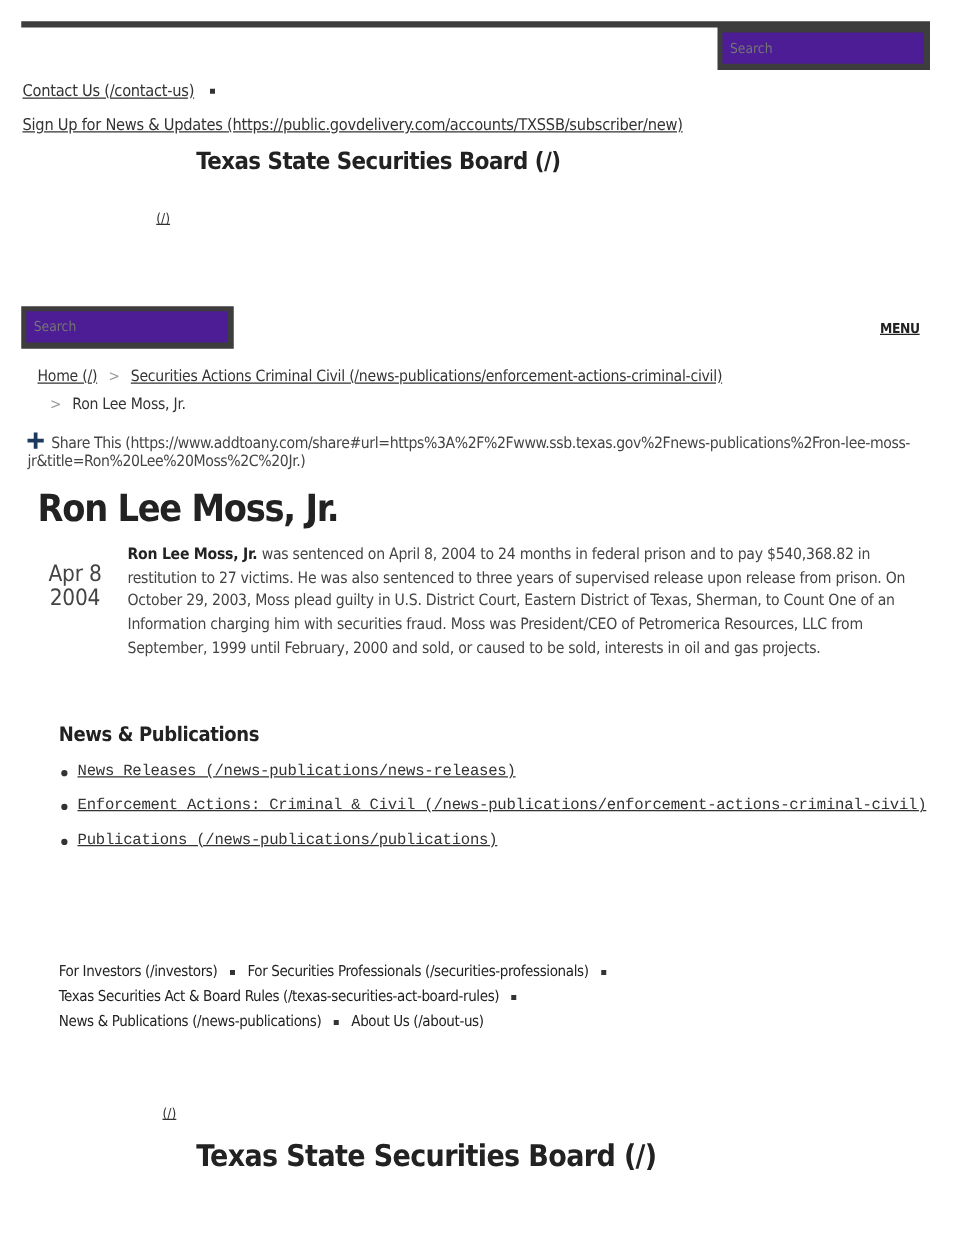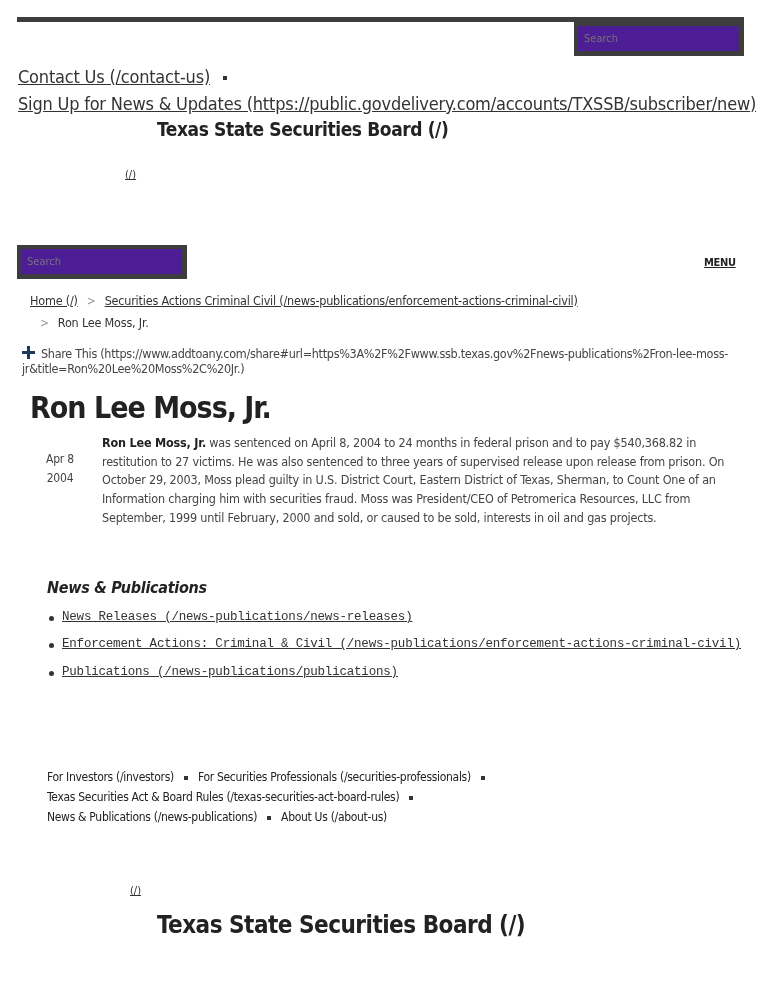--- a/index.html
+++ b/index.html
@@ -20,21 +20,21 @@
   .search-top input, .search-mid input {
     width: 100%; height: 100%; box-sizing: border-box; border: none; outline: none;
     background: #4c1d95; font-size: 11px; color: #888; padding: 0 6px;
     font-family: "DejaVu Sans Condensed", "DejaVu Sans", sans-serif;
   }
   .search-mid {
     left: 17px; top: 245px; width: 170px; height: 34px;
     background: #3d3d3d; box-sizing: border-box; padding: 4px 5px 5px 4px;
   }
 
-  .util-link { font-size: 18px; letter-spacing: -0.2px; }
+  .util-link { font-size: 13px; letter-spacing: -0.2px; }
   .contact { left: 18px; top: 66px; }
   .bullet-sq { display: inline-block; width: 4px; height: 4px; background: #333; vertical-align: middle; margin-left: 13px; }
   .signup { left: 18px; top: 93px; }
 
   .site-title { left: 157px; top: 118px; font-size: 19px; font-weight: bold; color: #222; letter-spacing: -0.4px; }
   .logo-link-top { left: 125px; top: 168px; font-size: 11px; }
 
   .menu-link { left: 680px; top: 256px; font-size: 11px; font-weight: bold; color: #222; letter-spacing: -0.3px; padding-left: 24px; }
 
   .breadcrumb { left: 30px; top: 290px; font-size: 12.5px; letter-spacing: -0.2px; line-height: 21px; width: 720px; }
@@ -43,24 +43,24 @@
   .crumb-current { color: #333; }
 
   .share { left: 22px; top: 346px; font-size: 12.5px; width: 720px; line-height: 15px; letter-spacing: -0.3px; color: #444; }
   .plus-icon { display: inline-block; position: relative; width: 13px; height: 13px; margin-right: 6px; vertical-align: -1px; }
   .plus-icon::before { content: ""; position: absolute; left: 0; top: 5px; width: 13px; height: 3px; background: #1d3a5c; }
   .plus-icon::after { content: ""; position: absolute; left: 5px; top: 0; width: 3px; height: 13px; background: #1d3a5c; }
 
   .page-title { left: 30px; top: 390px; font-size: 30px; font-weight: bold; color: #222; letter-spacing: -1px; margin: 0; }
 
   .article { left: 30px; top: 434px; width: 705px; font-size: 12.5px; line-height: 18.7px; letter-spacing: -0.2px; color: #444; }
-  .date-box { float: left; width: 60px; margin-top: 16px; text-align: center; line-height: 19px; color: #444; margin-right: 12px; font-size: 12px; }
+  .date-box { float: left; width: 60px; margin-top: 16px; text-align: center; line-height: 19px; color: #444; margin-right: 12px; font-size: 18px; }
   .article b { color: #222; }
 
-  .news-heading { left: 47px; top: 578px; font-size: 16px; font-weight: bold; color: #222; letter-spacing: -0.3px; margin: 0; font-style: italic; }
+  .news-heading { left: 47px; top: 578px; font-size: 16px; font-weight: bold; color: #222; letter-spacing: -0.3px; margin: 0; }
   .news-list { left: 47px; top: 610px; margin: 0; padding: 0; list-style: none; font-size: 12.5px; letter-spacing: -0.2px; }
   .news-list li { height: 27.3px; position: relative; padding-left: 15px; font-family: Liberation Mono, monospace; }
   .news-list li::before { content: ""; position: absolute; left: 2px; top: 6px; width: 5px; height: 5px; border-radius: 50%; background: #333; }
 
   .footer-nav { left: 47px; top: 767px; width: 600px; font-size: 12px; line-height: 20px; color: #222; letter-spacing: -0.3px; }
   .footer-nav a { text-decoration: none; color: #222; font-weight: 500; }
   .fsq { display: inline-block; width: 4px; height: 4px; background: #333; vertical-align: middle; margin: 0 10px; }
 
   .logo-link-bottom { left: 130px; top: 884px; font-size: 11px; }
   .site-title-bottom { left: 157px; top: 911px; font-size: 24px; font-weight: bold; color: #222; letter-spacing: -0.5px; }

